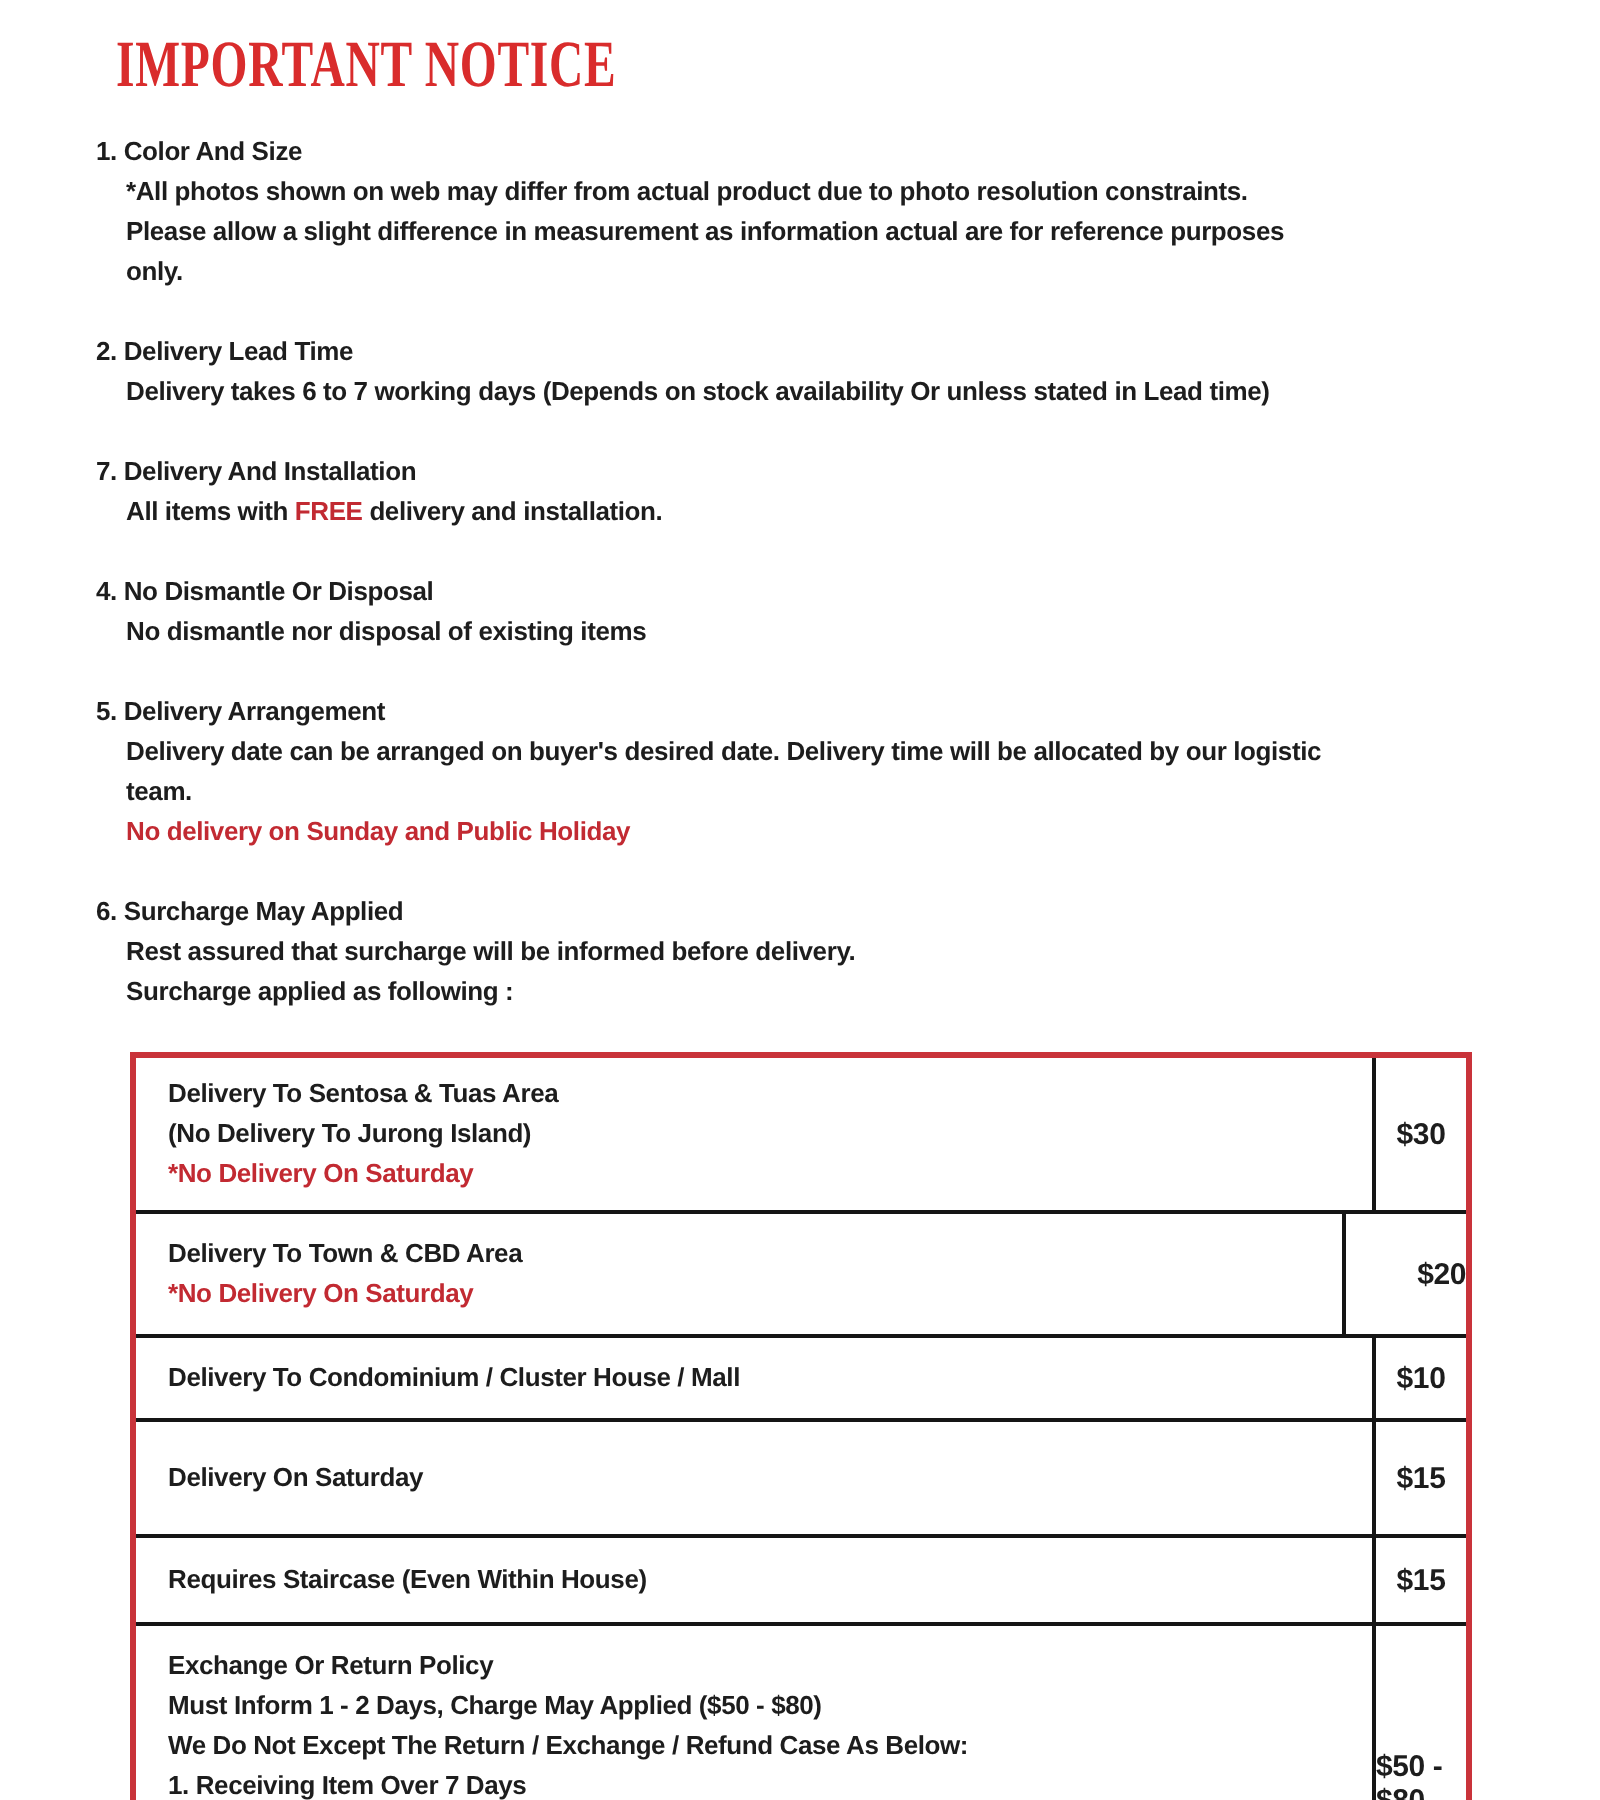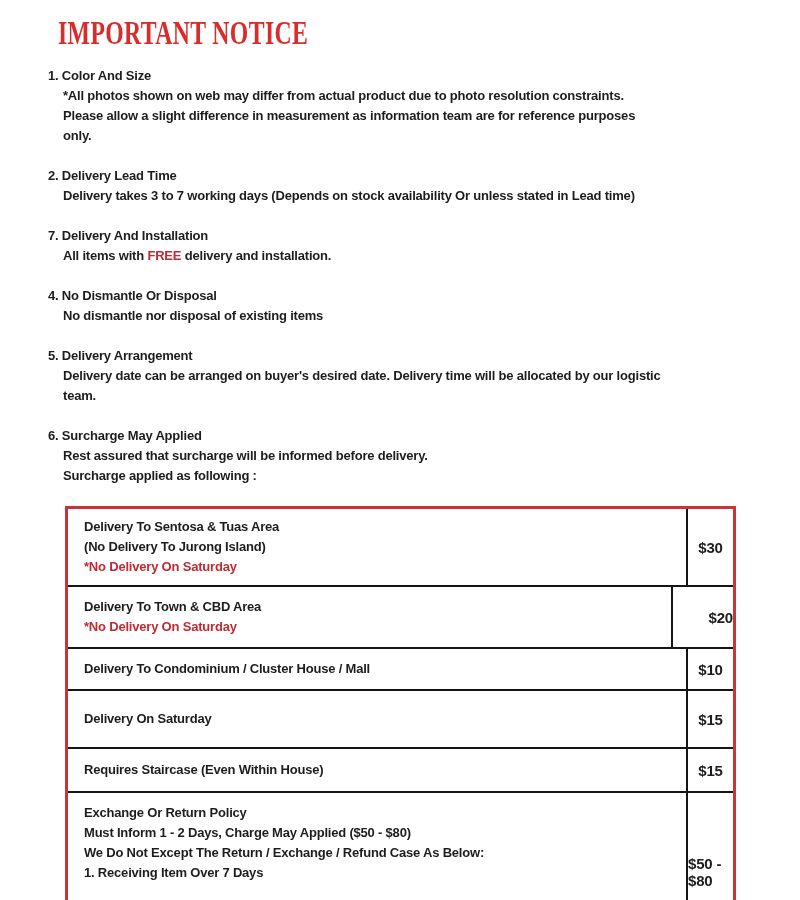--- a/index.html
+++ b/index.html
@@ -94,47 +94,48 @@
 <body>
 
 <div class="page">
   <h1 class="notice-title">IMPORTANT NOTICE</h1>
 
   <div class="sections">
       <div class="section">
         <div class="section-heading">1. Color And Size</div>
         <div class="section-body">
           <div class="section-line"><span>*All photos shown on web may differ from actual product due to photo resolution constraints.</span></div>
-          <div class="section-line"><span>Please allow a slight difference in measurement as information team are for reference purposes</span></div>
+          <div class="section-line"><span>Please allow a slight difference in measurement as information actual are for reference purposes</span></div>
           <div class="section-line"><span>only.</span></div>
         </div>
       </div>
       <div class="section">
         <div class="section-heading">2. Delivery Lead Time</div>
         <div class="section-body">
-          <div class="section-line"><span>Delivery takes 3 to 7 working days (Depends on stock availability Or unless stated in Lead time)</span></div>
+          <div class="section-line"><span>Delivery takes 6 to 7 working days (Depends on stock availability Or unless stated in Lead time)</span></div>
         </div>
       </div>
       <div class="section">
         <div class="section-heading">7. Delivery And Installation</div>
         <div class="section-body">
           <div class="section-line"><span>All items with </span><span class="red-text">FREE</span><span> delivery and installation.</span></div>
         </div>
       </div>
       <div class="section">
         <div class="section-heading">4. No Dismantle Or Disposal</div>
         <div class="section-body">
           <div class="section-line"><span>No dismantle nor disposal of existing items</span></div>
         </div>
       </div>
       <div class="section">
         <div class="section-heading">5. Delivery Arrangement</div>
         <div class="section-body">
           <div class="section-line"><span>Delivery date can be arranged on buyer's desired date. Delivery time will be allocated by our logistic</span></div>
           <div class="section-line"><span>team.</span></div>
+          <div class="section-line"><span class="red-text">No delivery on Sunday and Public Holiday</span></div>
         </div>
       </div>
       <div class="section">
         <div class="section-heading">6. Surcharge May Applied</div>
         <div class="section-body">
           <div class="section-line"><span>Rest assured that surcharge will be informed before delivery.</span></div>
           <div class="section-line"><span>Surcharge applied as following :</span></div>
         </div>
       </div>
     </div>

